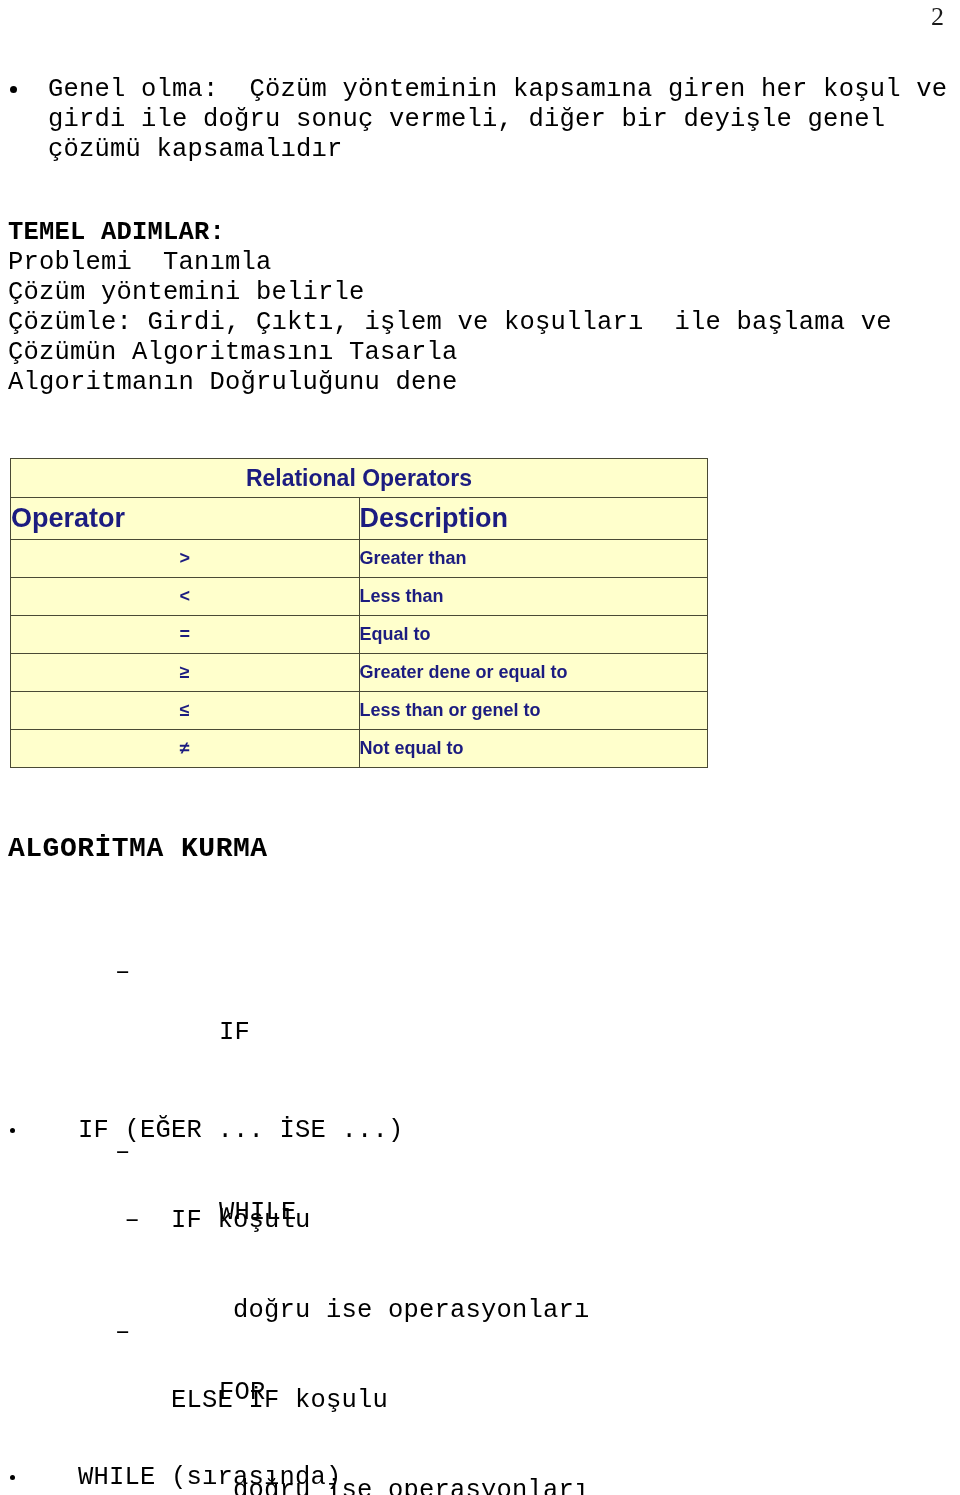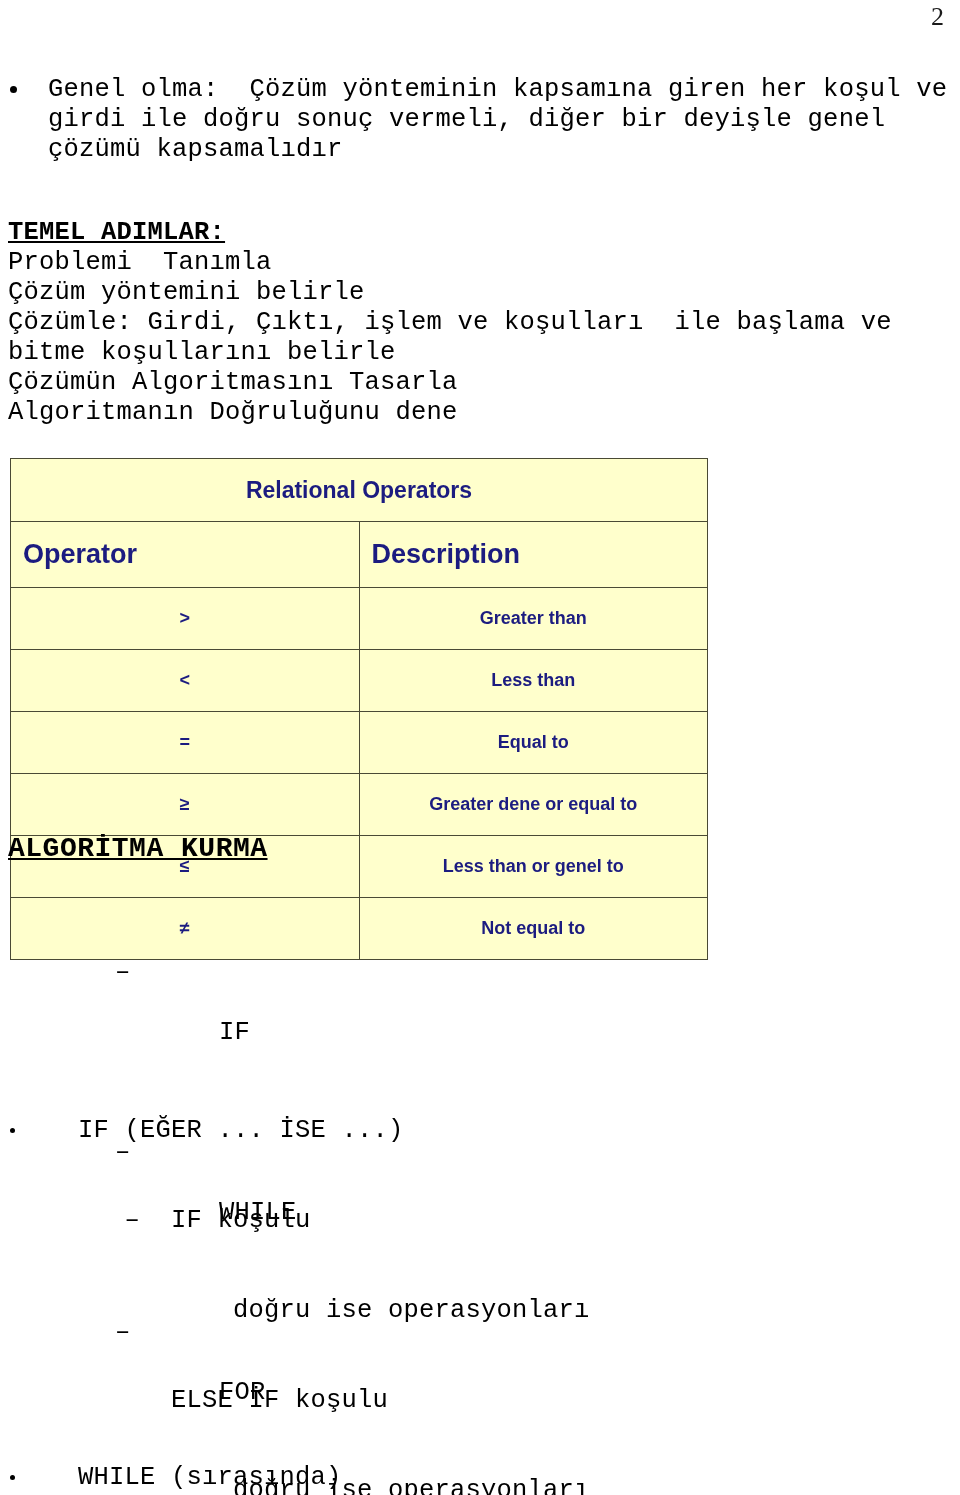--- a/index.html
+++ b/index.html
@@ -31,21 +31,21 @@
   
   .block { position: absolute; }
 
   .mono {
     font-family: "Liberation Mono", "DejaVu Sans Mono", monospace;
     font-size: 25.5px;
     line-height: 30px;
     letter-spacing: 0.2px;
     white-space: pre;
   }
-  .mono-b { font-weight: bold; text-decoration: underline; }
+  .mono-b { font-weight: bold; }
 
   
   .bullet-row {
     position: relative;
     display: block;
   }
   .bullet-dot {
     position: absolute;
     left: 0;
     top: 11px;
@@ -96,21 +96,21 @@
     border-collapse: collapse;
     table-layout: fixed;
     background: #ffffcc;
     font-family: "Liberation Sans", "DejaVu Sans", sans-serif;
   }
   #operators-table td, #operators-table th {
     background: #ffffcc;
     border: 1px solid #4a4a35;
     color: #1c1c80;
     font-weight: bold;
-    padding: 12px;
+    padding: 0;
     vertical-align: middle;
   }
   .tbl-title {
     text-align: center;
     font-size: 23px;
     height: 38px;
     line-height: 38px;
   }
   .tbl-head-op, .tbl-head-desc {
     font-size: 27px;
@@ -118,21 +118,21 @@
     line-height: 41px;
   }
   .col-op { width: 262px; }
   .tbl-op {
     text-align: center;
     font-size: 18px;
     height: 37px;
     line-height: 37px;
   }
   .tbl-desc {
-    text-align: center;
+    text-align: left;
     font-size: 18px;
     height: 37px;
     line-height: 37px;
     padding-left: 14px;
   }
 
   
   #algo-heading {
     left: 8px;
     top: 832px;
@@ -164,21 +164,20 @@
 girdi ile doğru sonuç vermeli, diğer bir deyişle genel
 çözümü kapsamalıdır</span>
   </div>
 </div>
 
 <div class="block" id="steps-block">
   <div class="mono mono-b">TEMEL ADIMLAR:</div>
   <div class="mono step-line">Problemi  Tanımla</div>
   <div class="mono step-line">Çözüm yöntemini belirle</div>
   <div class="mono step-line">Çözümle: Girdi, Çıktı, işlem ve koşulları  ile başlama ve</div>
-  <div class="mono step-line">bitme koşullarını belirle</div>
   <div class="mono step-line">Çözümün Algoritmasını Tasarla</div>
   <div class="mono step-line">Algoritmanın Doğruluğunu dene</div>
 </div>
 
 <table id="operators-table">
   <tbody>
     <tr>
       <td class="tbl-title" colspan="2">Relational Operators</td>
     </tr>
     <tr>

